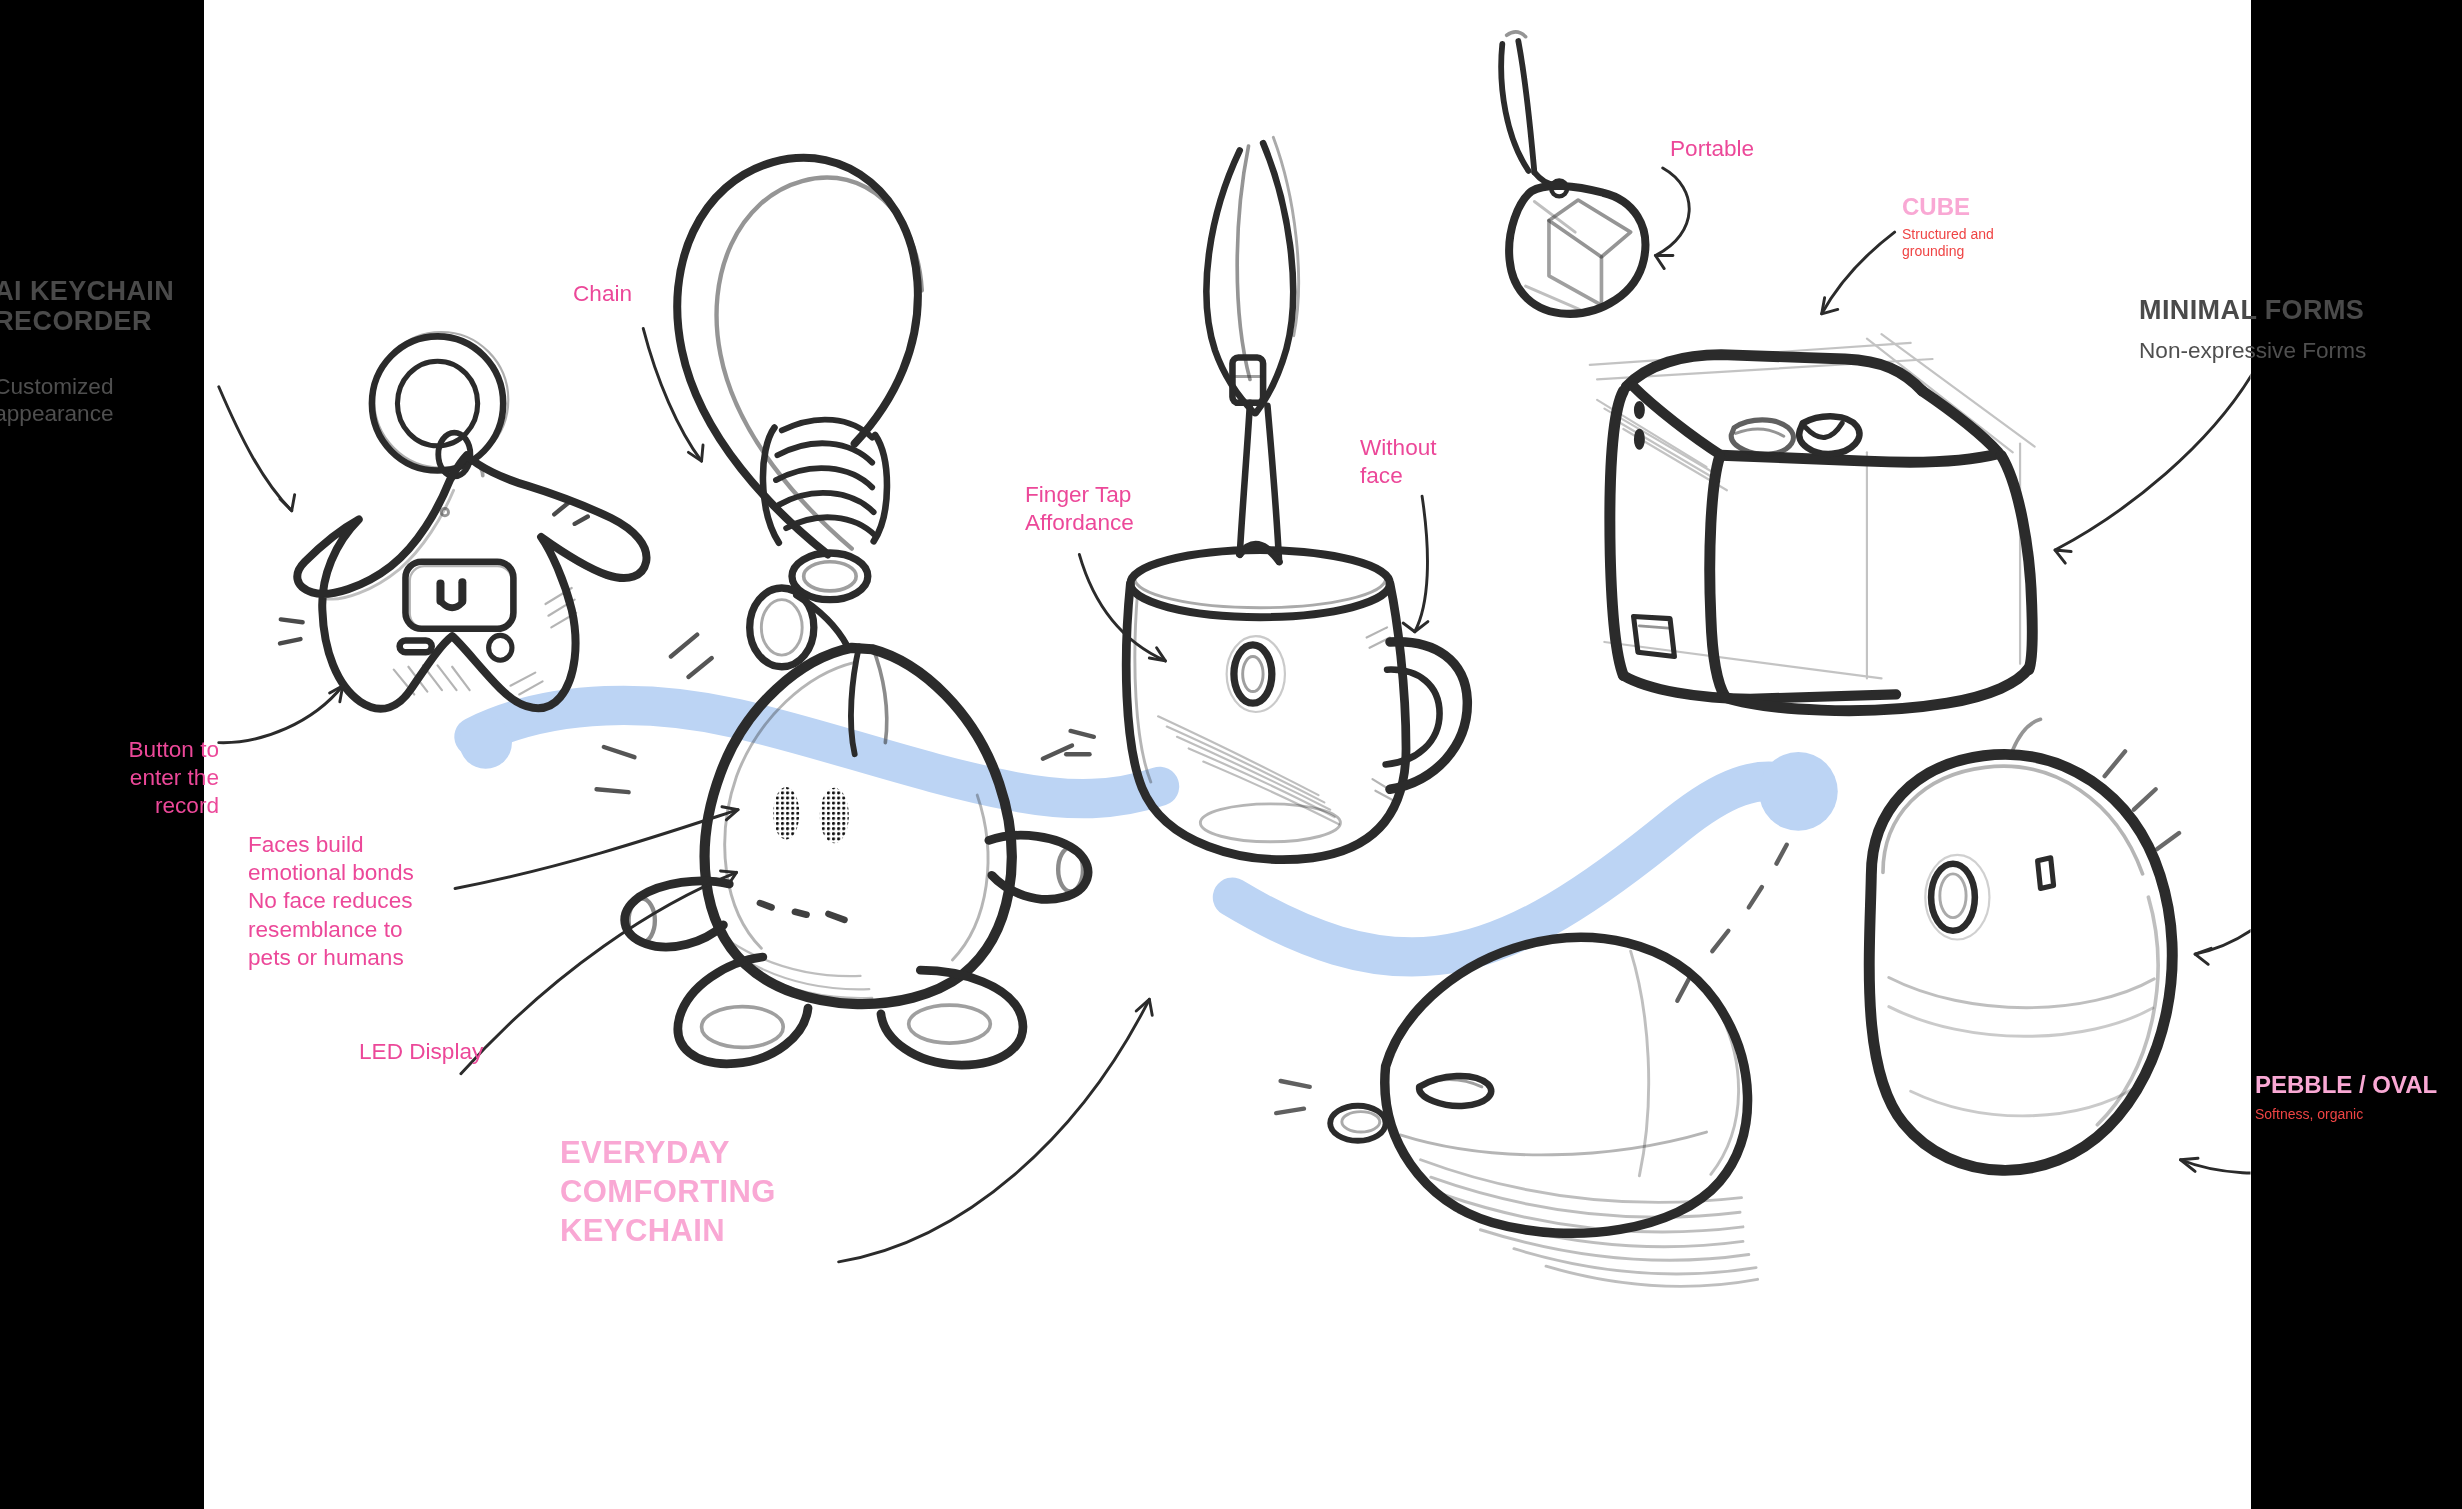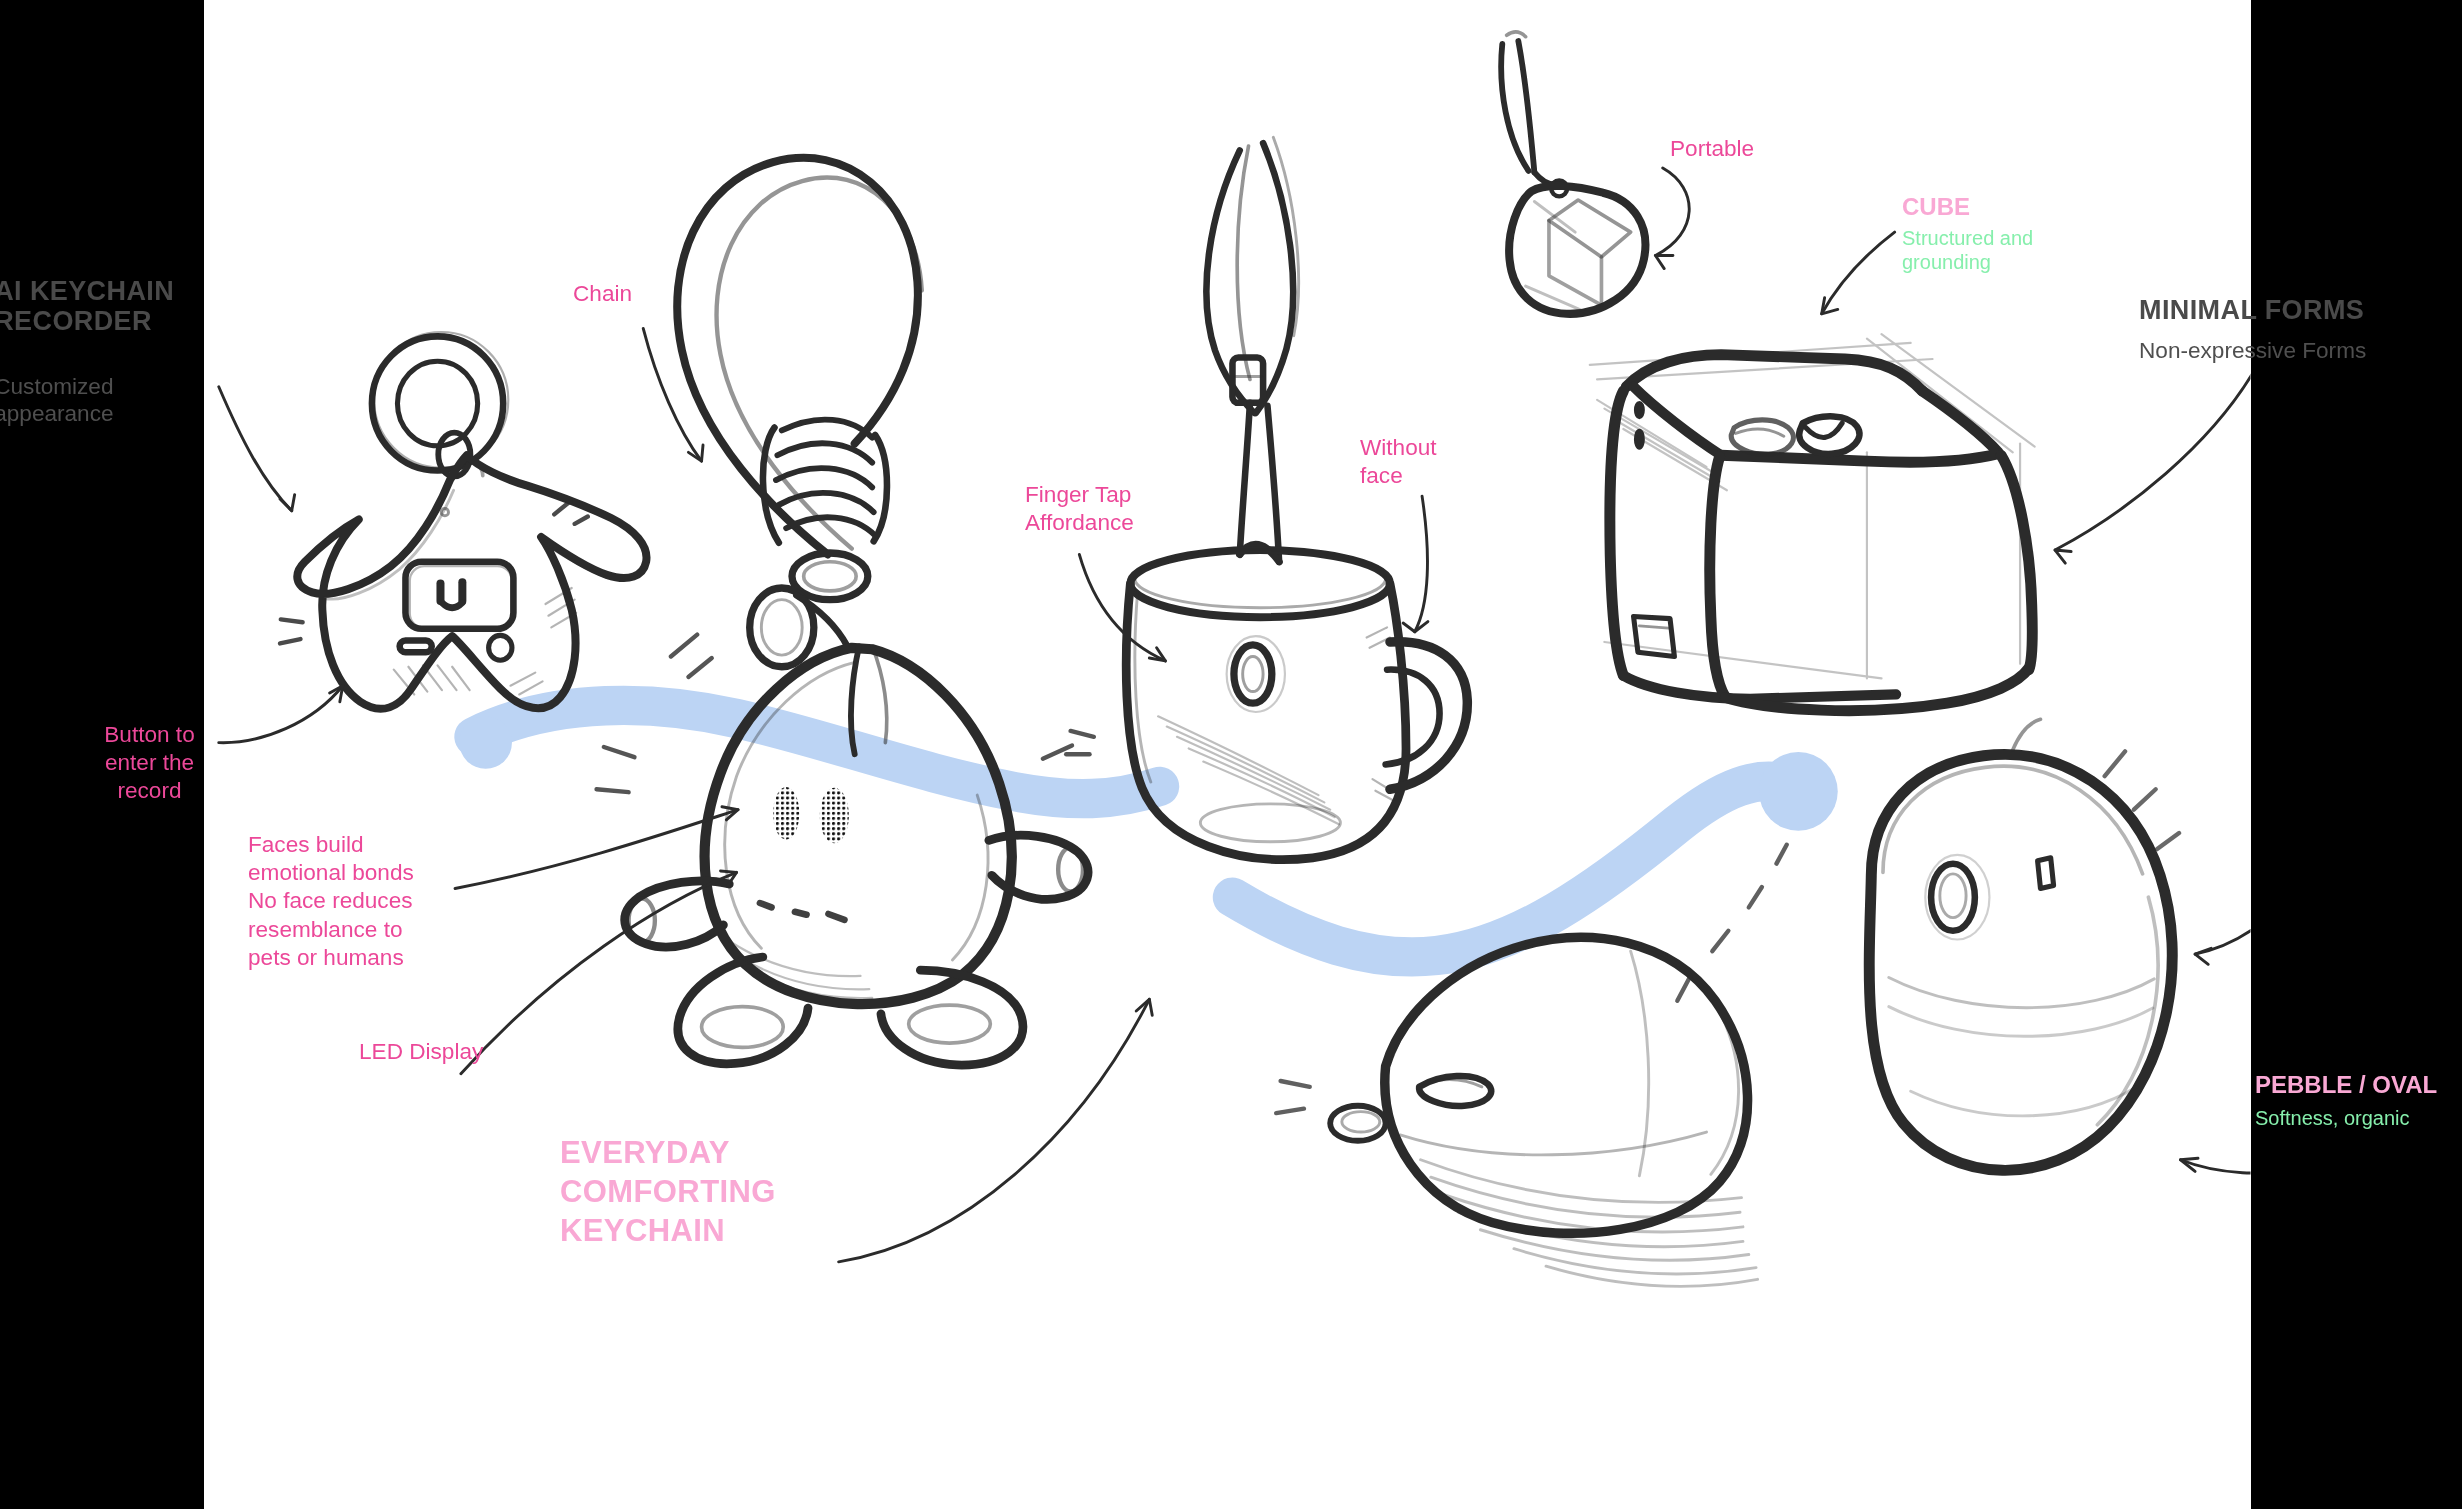--- a/index.html
+++ b/index.html
@@ -10,26 +10,26 @@
   #svgroot{position:absolute;left:0;top:0;width:2462px;height:1510px;pointer-events:none;}
 
   .lbl{position:absolute;color:#4a4a4a;}
   .hdr{font-weight:bold;letter-spacing:0.2px;color:#4a4a4a;}
 
   .t-sec-title{font-size:27px;font-weight:bold;line-height:1.12;letter-spacing:0.4px;}
   .t-sec-sub{font-size:22.6px;font-weight:400;line-height:1.2;color:#4f4f4f;}
   .t-note{font-size:22.6px;font-weight:400;line-height:1.25;color:#ec4899;}
   .t-big{font-size:31px;font-weight:bold;line-height:1.25;letter-spacing:0.4px;color:#f9a8d4;}
   .t-cube-title{font-size:24px;font-weight:bold;color:#f9a8d4;line-height:1.2;}
-  .t-cube-sub{font-size:20px;color:#86efac;line-height:1.22;}
+  .t-cube-sub{font-size:14px;color:#ef4444;line-height:1.22;}
 
   
   #blk-left-title{left:-5.8px;top:276px;width:306px;}
   #blk-left-sub{left:-5.8px;top:373px;width:263px;}
-  #blk-btn-note{left:80px;top:721px;width:139px;text-align:center;}
+  #blk-btn-note{left:80px;top:736px;width:139px;text-align:right;}
   #blk-faces{left:248px;top:831px;width:306px;}
   #blk-led{left:359px;top:1038px;}
   #blk-everyday{left:560px;top:1134px;width:306px;}
   #blk-chain{left:573px;top:280px;}
   #blk-fingertap{left:1025px;top:481px;width:241px;}
   #blk-withoutfaces{left:1360px;top:434px;width:175px;}
   #blk-portable{left:1670px;top:135px;}
   #blk-cube-title{left:1902px;top:193px;}
   #blk-cube-sub{left:1902px;top:226px;width:241px;}
   #blk-minimal-title{left:2139px;top:295px;width:379px;}

